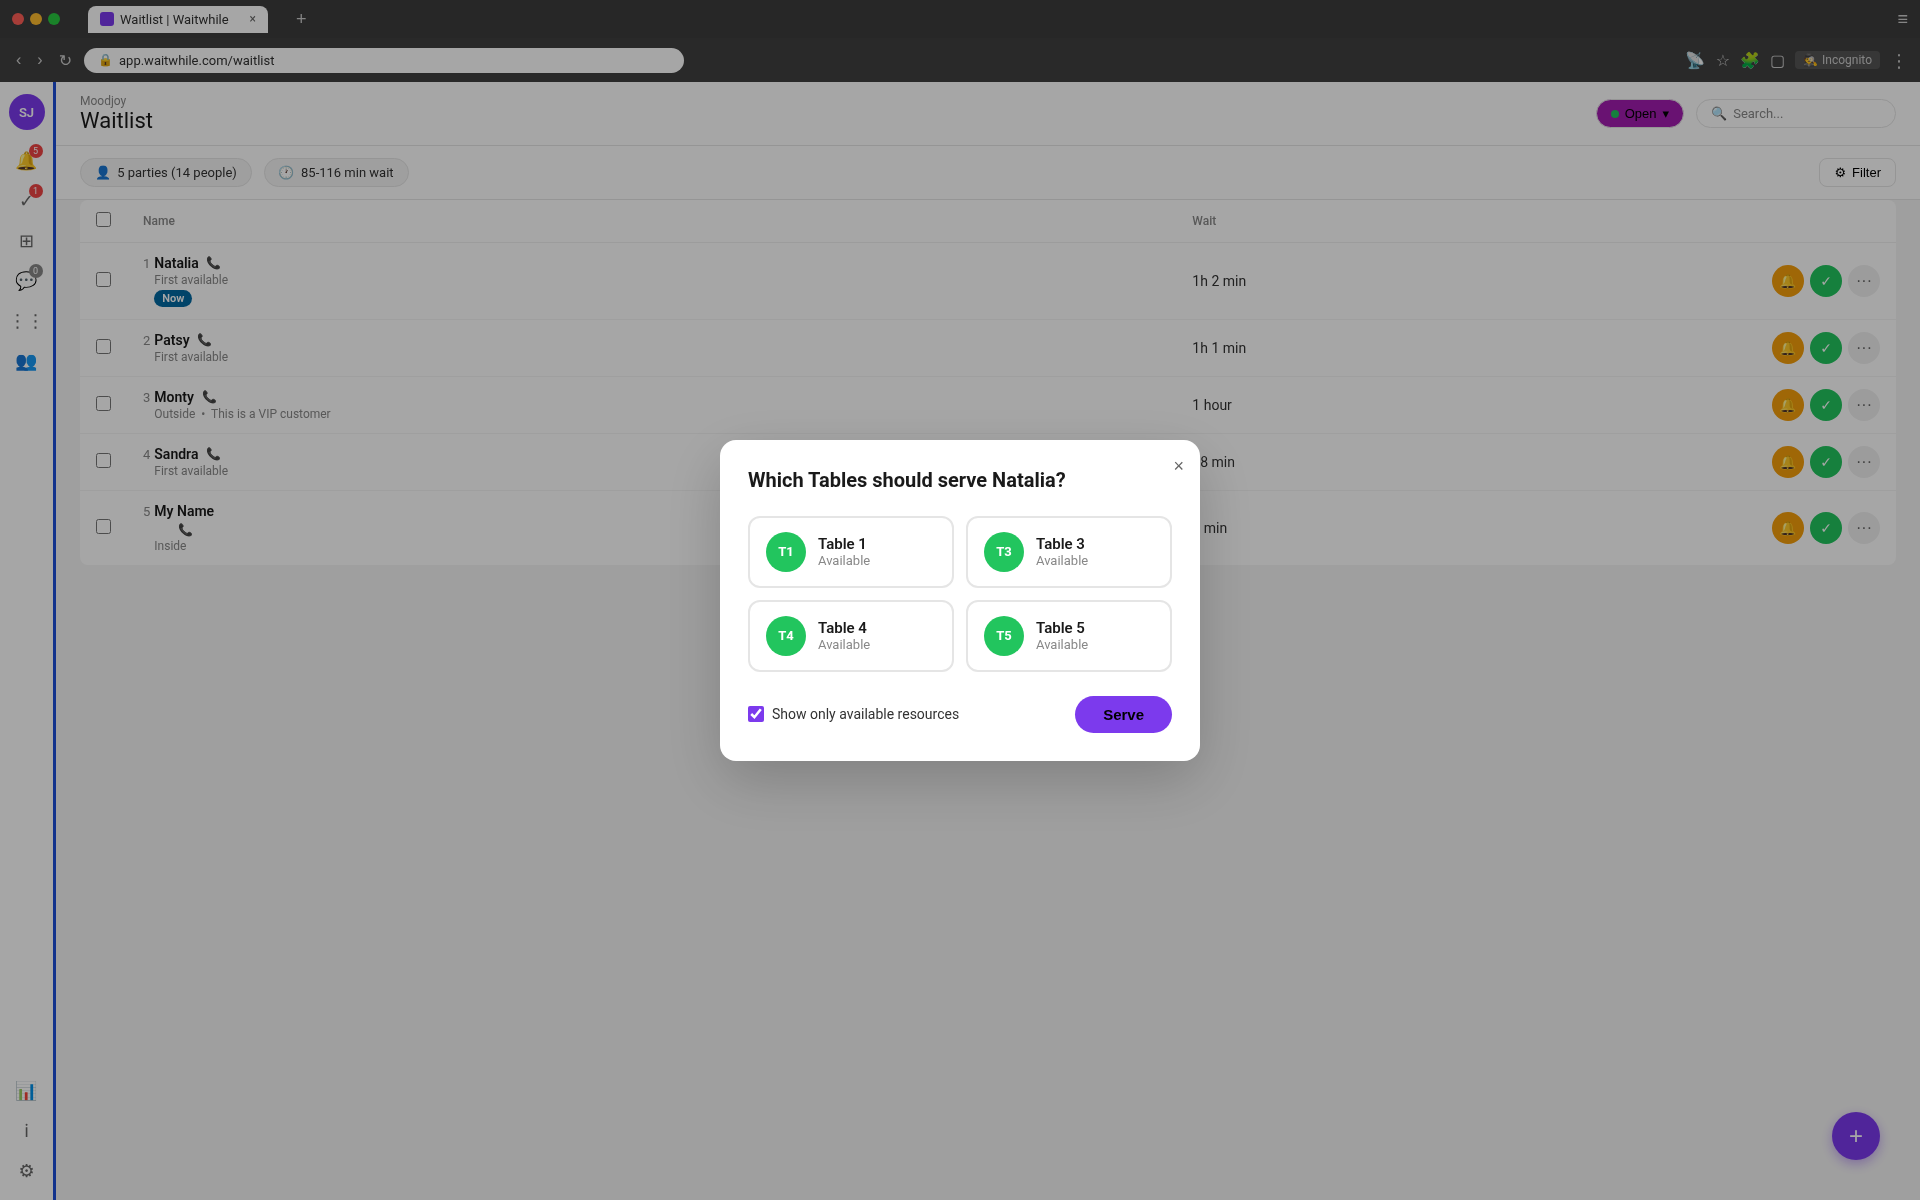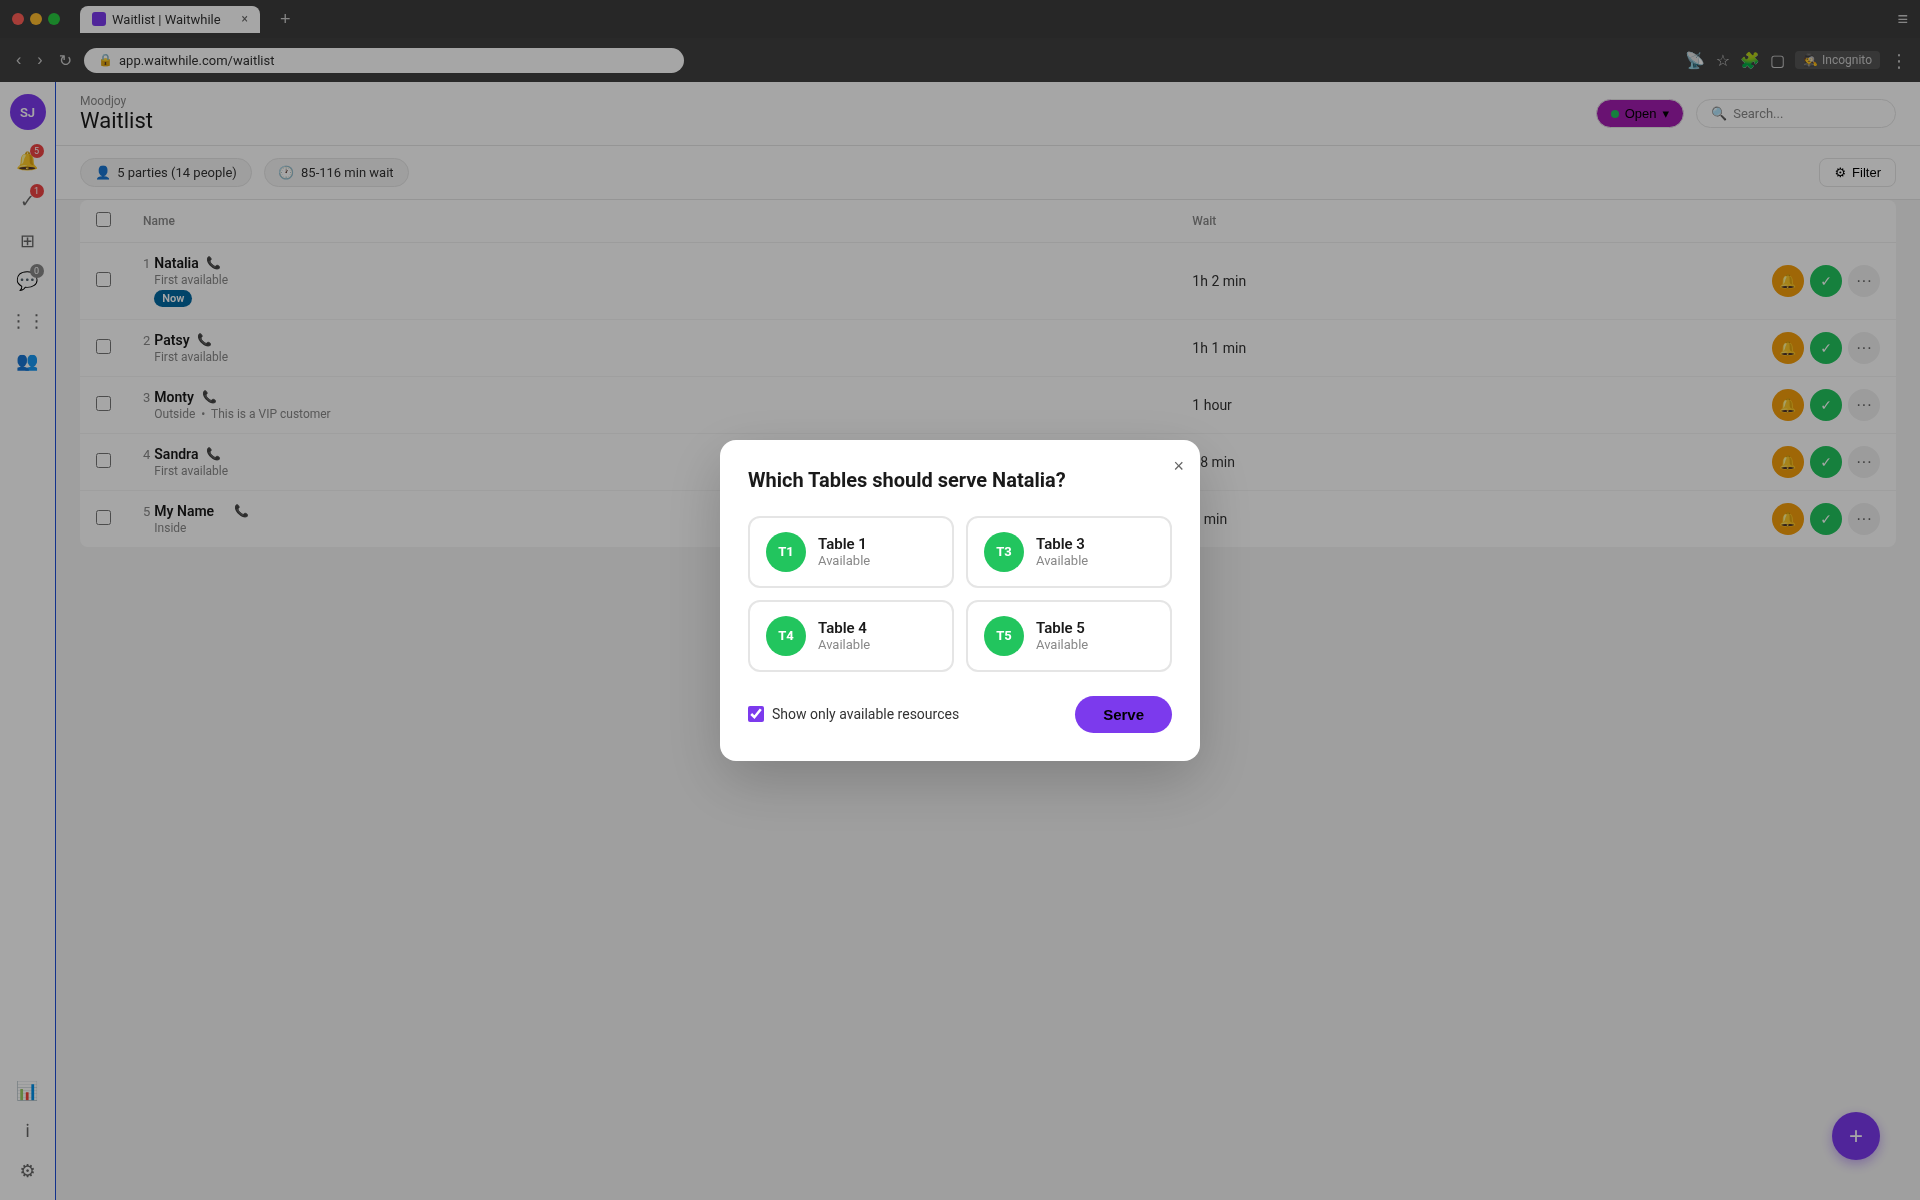--- a/index.html
+++ b/index.html
@@ -1,41 +1,41 @@
 <!DOCTYPE html>
 <html><head>
   <meta charset="utf-8">
   <style>
     * { box-sizing: border-box; margin: 0; padding: 0; }
     body { font-family: -apple-system, BlinkMacSystemFont, 'Segoe UI', Roboto, sans-serif; background: #f0f0f0; width: 1920px; height: 1200px; overflow: hidden; }
 
     
     .browser-chrome { background: #2c2c2c; width: 100%; }
-    .browser-titlebar { display: flex; align-items: center; padding: 8px 12px; gap: 12px; background: #3c3c3c; height: 38px; }
+    .browser-titlebar { display: flex; align-items: center; padding: 8px 12px; gap: 20px; background: #3c3c3c; height: 38px; }
     .browser-dots { display: flex; gap: 6px; align-items: center; }
     .browser-dot { width: 12px; height: 12px; border-radius: 50%; }
     .dot-red { background: #ff5f57; }
     .dot-yellow { background: #febc2e; }
     .dot-green { background: #28c840; }
     .browser-tab { display: flex; align-items: center; gap: 6px; background: #ffffff; border-radius: 8px 8px 0 0; padding: 6px 12px; font-size: 13px; color: #333; min-width: 180px; margin-left: 8px; }
     .tab-favicon { width: 14px; height: 14px; background: #7c3aed; border-radius: 3px; }
     .tab-close { margin-left: auto; color: #666; cursor: pointer; font-size: 12px; }
     .new-tab { background: transparent; border: none; color: #ccc; font-size: 18px; cursor: pointer; padding: 2px 8px; }
     .browser-controls { display: flex; align-items: center; gap: 8px; background: #404040; padding: 6px 12px; height: 44px; }
     .nav-btn { background: none; border: none; color: #ccc; font-size: 16px; cursor: pointer; padding: 4px; border-radius: 4px; }
     .address-bar { flex: 1; background: #fff; border-radius: 20px; padding: 5px 14px; font-size: 13px; color: #333; display: flex; align-items: center; gap: 6px; max-width: 600px; }
     .address-bar-lock { color: #666; font-size: 12px; }
     .browser-right-icons { display: flex; align-items: center; gap: 10px; margin-left: auto; color: #ccc; font-size: 14px; }
     .incognito-badge { background: #555; border-radius: 4px; padding: 2px 8px; font-size: 12px; color: #ccc; display: flex; align-items: center; gap: 4px; }
 
     
     .app-layout { display: flex; height: calc(1200px - 82px); background: #f5f5f5; }
 
     
-    .sidebar { width: 56px; background: #ffffff; display: flex; flex-direction: column; align-items: center; padding: 12px 0; gap: 4px; border-right: 1px solid #1d4ed8; }
+    .sidebar { width: 56px; background: #ffffff; display: flex; flex-direction: column; align-items: center; padding: 12px 0; gap: 4px; border-right: 3px solid #1d4ed8; }
     .sidebar-avatar { width: 36px; height: 36px; border-radius: 50%; background: #7c3aed; color: white; display: flex; align-items: center; justify-content: center; font-size: 13px; font-weight: 600; margin-bottom: 8px; }
     .sidebar-icon { width: 36px; height: 36px; display: flex; align-items: center; justify-content: center; border-radius: 8px; cursor: pointer; color: #666; font-size: 18px; position: relative; }
     .sidebar-icon.active { color: #7c3aed; }
     .sidebar-badge { position: absolute; top: 2px; right: 2px; background: #ef4444; color: white; border-radius: 50%; width: 14px; height: 14px; font-size: 9px; display: flex; align-items: center; justify-content: center; }
     .sidebar-spacer { flex: 1; }
     .sidebar-bottom { display: flex; flex-direction: column; align-items: center; gap: 4px; }
 
     
     .main-content { flex: 1; display: flex; flex-direction: column; }
 
@@ -326,21 +326,21 @@
               </div>
             </td>
           </tr>
 
           <tr>
             <td><input type="checkbox" style=""></td>
             <td>
               <div style="display:flex;align-items:baseline;gap:4px;">
                 <span class="row-num">5</span>
                 <div>
-                  <div style="display:flex;align-items:center;gap:16px;">
+                  <div style="display:flex;align-items:center;gap:4px;flex-direction:column;">
                     <span class="row-name">My Name</span>
                     <span class="phone-icon">📞</span>
                   </div>
                   <div class="row-sub">Inside</div>
                 </div>
               </div>
             </td>
             <td>2</td>
             <td><span class="tag-dash">–</span></td>
             <td class="wait-time">1 min</td>

